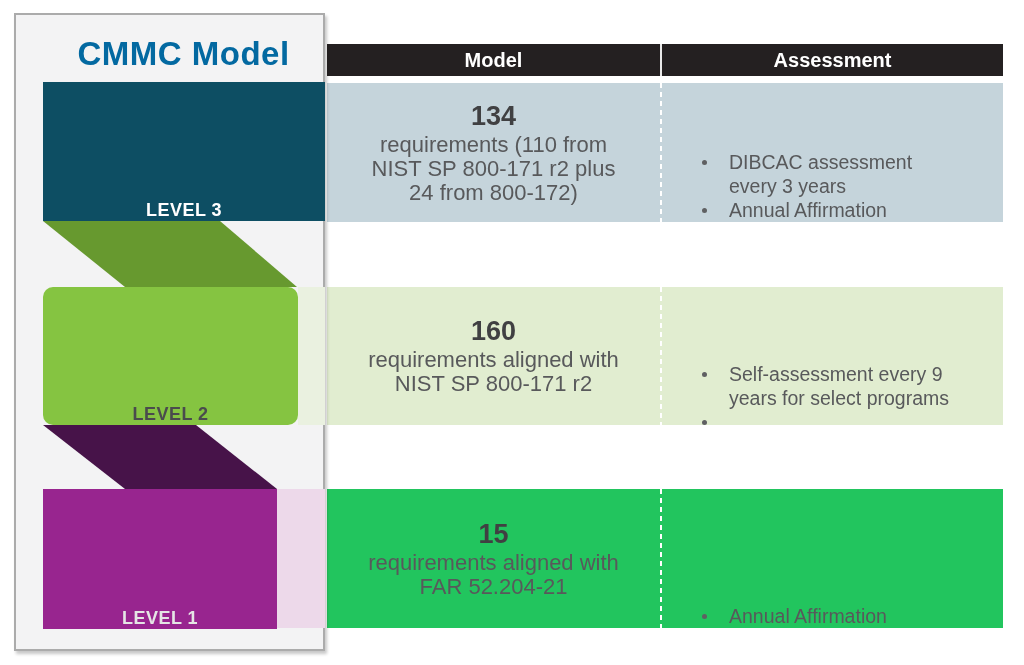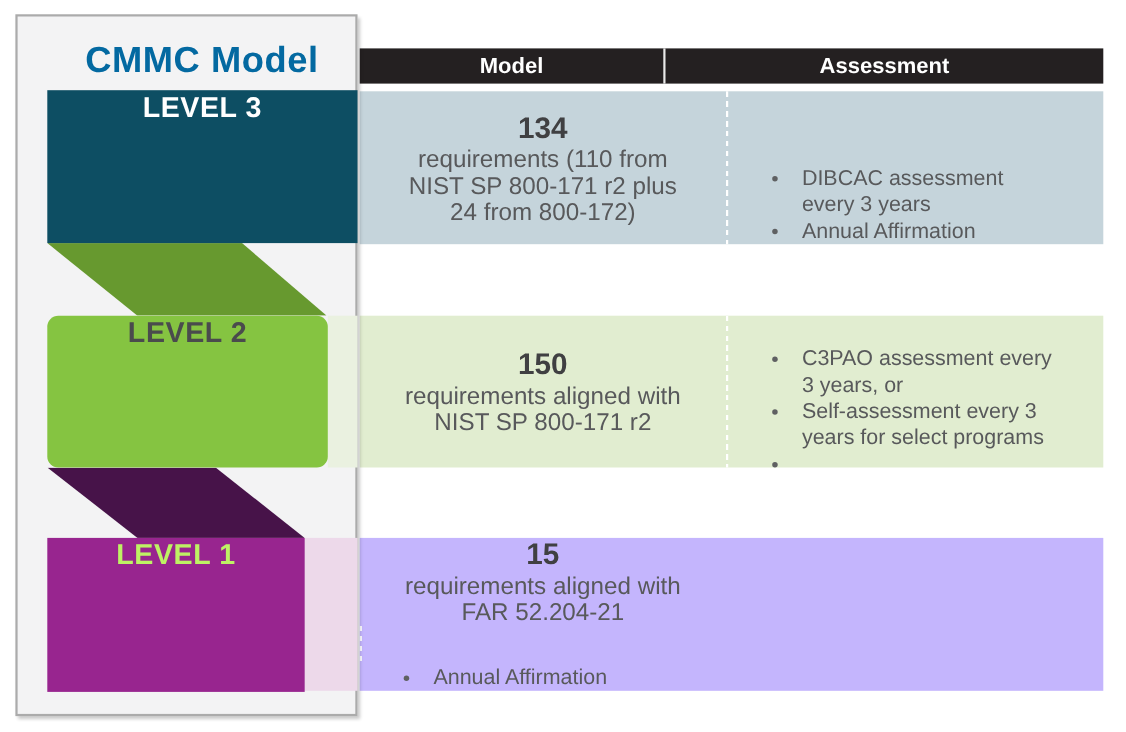--- a/index.html
+++ b/index.html
@@ -4,29 +4,29 @@
 <style>
   html,body{margin:0;padding:0;background:#ffffff;}
   .canvas{
     position:relative;width:1024px;height:665px;background:#ffffff;
     font-family:"Liberation Sans","DejaVu Sans",sans-serif;overflow:hidden;
   }
 
   
   .thead{position:absolute;left:327px;top:44px;width:676px;height:32px;background:#242021;display:flex;z-index:1;}
   .th{color:#ffffff;font-weight:bold;font-size:20px;display:flex;align-items:center;justify-content:center;}
-  .th-model{width:276px;}
+  .th-model{width:333px;}
   .th-divider{width:2px;height:100%;background:#e9e9e9;}
   .th-assess{flex:1;}
 
   
   .trow{position:absolute;left:327px;width:676px;display:flex;z-index:1;}
   .row1{top:83px;height:139px;background:#c5d4db;}
   .row2{top:287px;height:138px;background:#e1edd0;}
-  .row3{top:489px;height:139px;background:#c4b5fd;flex-direction:column;}
+  .row3{top:489px;height:139px;background:#22c55e;}
 
   .cell-model{width:333px;height:100%;display:flex;flex-direction:column;align-items:center;justify-content:center;text-align:center;}
   .vdash{width:2px;height:100%;background-image:repeating-linear-gradient(180deg,#ffffff 0px,#ffffff 5px,rgba(255,255,255,0) 5px,rgba(255,255,255,0) 9px);}
   .cell-assess{flex:1;height:100%;display:flex;flex-direction:column;justify-content:flex-end;padding-left:40px;box-sizing:border-box;}
 
   .num{font-size:27px;font-weight:bold;color:#404042;line-height:30px;margin-bottom:2px;}
   .desc{font-size:22px;color:#58595b;line-height:24px;white-space:pre-line;}
 
   .bullet{display:flex;align-items:flex-start;}
   .dot{width:5px;height:5px;border-radius:50%;background:#5f6062;margin-top:10px;margin-right:22px;flex:0 0 5px;}
@@ -46,25 +46,25 @@
   .strip-pink{left:277px;top:489px;width:48px;height:139px;background:#edd9ea;}
 
   
   .ribbon{position:absolute;z-index:4;}
   .ribbon-green{left:43px;top:221px;width:254px;height:66px;background:#67992f;
     clip-path:polygon(0 0,177px 0,254px 66px,82px 66px);}
   .ribbon-purple{left:43px;top:425px;width:234px;height:64px;background:#471349;
     clip-path:polygon(0 0,153px 0,234px 64px,82px 64px);}
 
   
-  .lvl{position:absolute;left:43px;z-index:5;display:flex;align-items:flex-start;justify-content:center;
-    font-weight:bold;font-size:26px;letter-spacing:0.5px;}
+  .lvl{position:absolute;left:43px;z-index:5;display:flex;align-items:flex-end;justify-content:center;
+    font-weight:bold;font-size:18px;letter-spacing:0.5px;}
   .lvl3{top:82px;width:282px;height:139px;background:#0d4e63;color:#ffffff;}
   .lvl2{top:287px;width:255px;height:138px;background:#85c441;color:#4a4b4d;border-radius:10px;}
-  .lvl1{top:489px;width:234px;height:140px;background:#98258f;color:#bef264;}
+  .lvl1{top:489px;width:234px;height:140px;background:#98258f;color:#e5e5e5;}
 </style>
 </head>
 <body>
 
 <div class="canvas">
 
   <div class="thead">
     <div class="th th-model">Model</div>
     <div class="th-divider"></div>
     <div class="th th-assess">Assessment</div>
@@ -86,34 +86,29 @@
       </div>
       <div class="bullet">
         <span class="dot"></span>
         <span class="btext">Annual Affirmation</span>
       </div>
     </div>
   </div>
 
   <div class="trow row2">
     <div class="cell-model">
-      <div class="num">150</div>
+      <div class="num">160</div>
       <div class="desc">requirements aligned with
 NIST SP 800-171 r2</div>
     </div>
     <div class="vdash"></div>
     <div class="cell-assess">
       <div class="bullet">
         <span class="dot"></span>
-        <span class="btext">C3PAO assessment every
-3 years, or</span>
-      </div>
-      <div class="bullet">
-        <span class="dot"></span>
-        <span class="btext">Self-assessment every 3
+        <span class="btext">Self-assessment every 9
 years for select programs</span>
       </div>
       <div class="bullet">
         <span class="dot"></span>
       </div>
     </div>
   </div>
 
   <div class="trow row3">
     <div class="cell-model">

